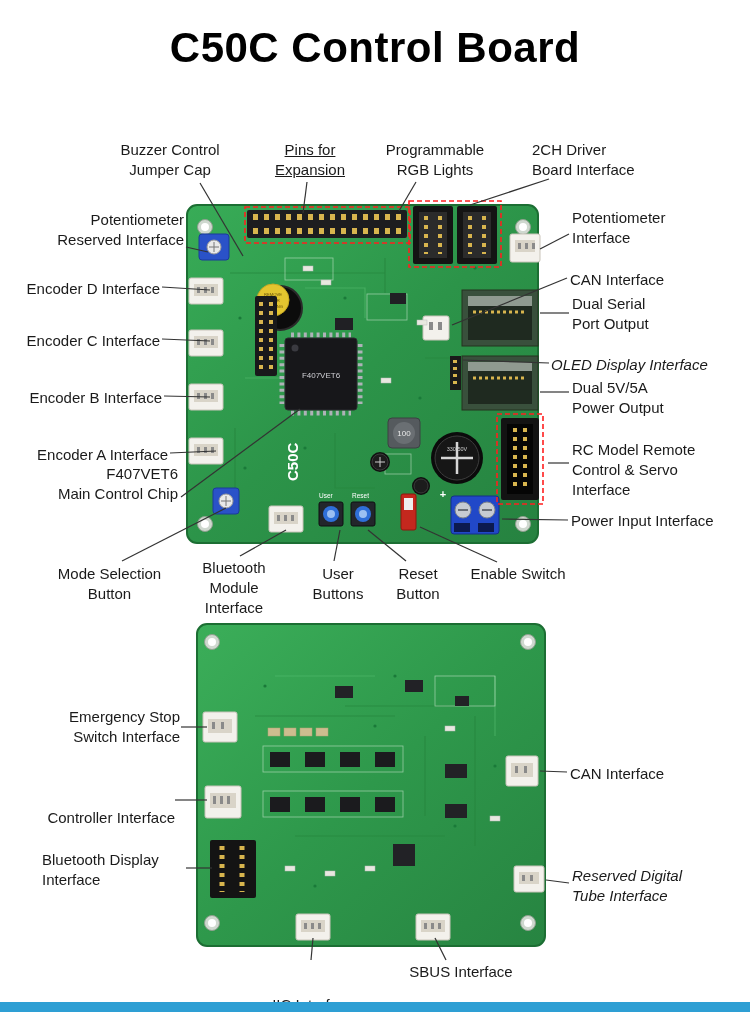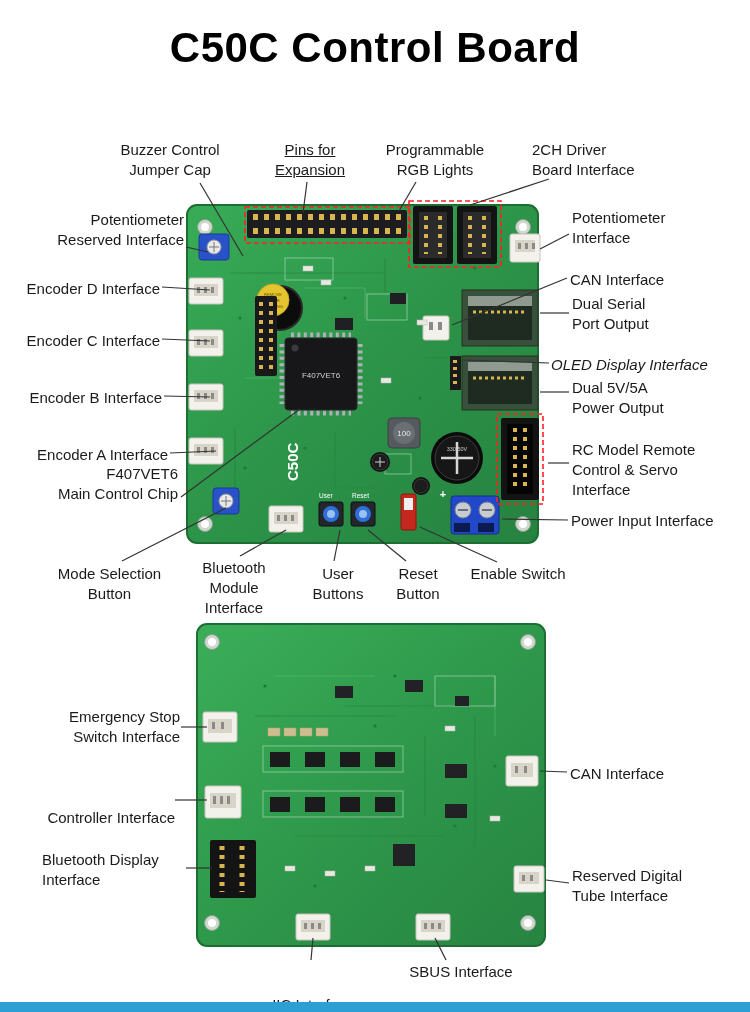--- a/index.html
+++ b/index.html
@@ -473,19 +473,19 @@
   <div class="label center" style="left:383px;top:564px;width:70px;">Reset
 Button</div>
   <div class="label center" style="left:462px;top:564px;width:112px;">Enable Switch</div>
 
   <div class="label right" style="left:35px;top:707px;width:145px;">Emergency Stop
 Switch Interface</div>
   <div class="label right" style="left:25px;top:792px;width:150px;margin-top:16px;">Controller Interface</div>
   <div class="label left" style="left:42px;top:850px;width:142px;">Bluetooth Display
 Interface</div>
   <div class="label left" style="left:570px;top:764px;width:130px;">CAN Interface</div>
-  <div class="label left" style="left:572px;top:866px;width:150px;">Reserved Digital
+  <div class="label left" style="left:572px;top:866px;width:150px;font-style:italic;">Reserved Digital
 Tube Interface</div>
   <div class="label center" style="left:260px;top:962px;width:106px;margin-top:33px;">IIC Interface</div>
   <div class="label center" style="left:398px;top:962px;width:126px;">SBUS Interface</div>
 
   <div class="footer-bar"></div>
 </div>
 
 </body></html>

